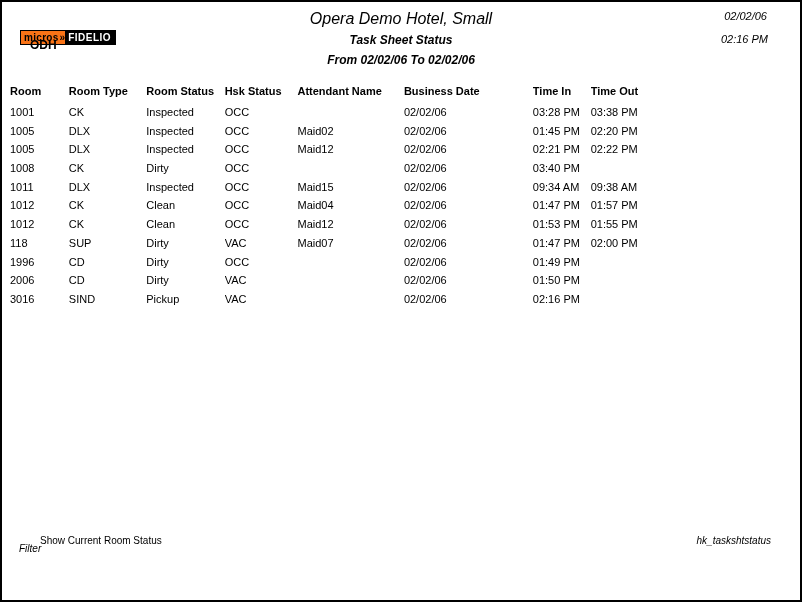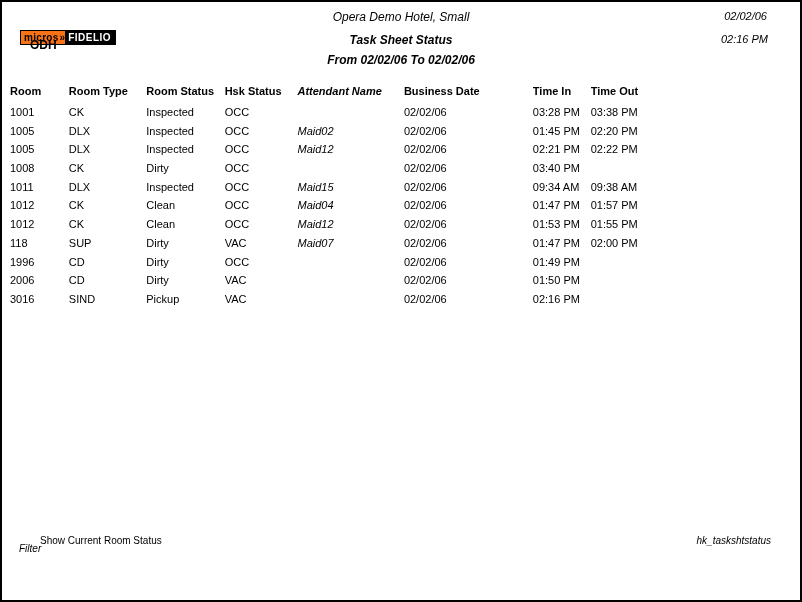--- a/index.html
+++ b/index.html
@@ -61,21 +61,21 @@
     left: 0;
     top: 0;
     width: 100%;
     text-align: center;
   }
   .hotel-name {
     position: absolute;
     top: 8px;
     width: 100%;
     font-style: italic;
-    font-size: 12px;
+    font-size: 16px;
   }
   .report-title {
     position: absolute;
     top: 31px;
     width: 100%;
     font-style: italic;
     font-weight: bold;
     font-size: 12px;
   }
   .date-range {
@@ -109,21 +109,21 @@
     width: 660px;
     font-size: 11px;
   }
   .thead { display: flex; height: 21px; font-weight: bold; }
   .trow  { display: flex; height: 18.7px; }
   .cell  { overflow: hidden; white-space: nowrap; }
   .c0 { width: 63px; }
   .c1 { width: 83px; }
   .c2 { width: 84px; }
   .c3 { width: 78px; }
-  .c4 { width: 114px; font-style: italic; }
+  .c4 { width: 114px; }
   .c5 { width: 91px; }
   .c6 { width: 62px; margin-left: 44px; }
   .c7 { width: 85px; }
 
   
   .footer-filter-label {
     position: absolute;
     left: 17px;
     top: 533px;
     font-style: italic;

